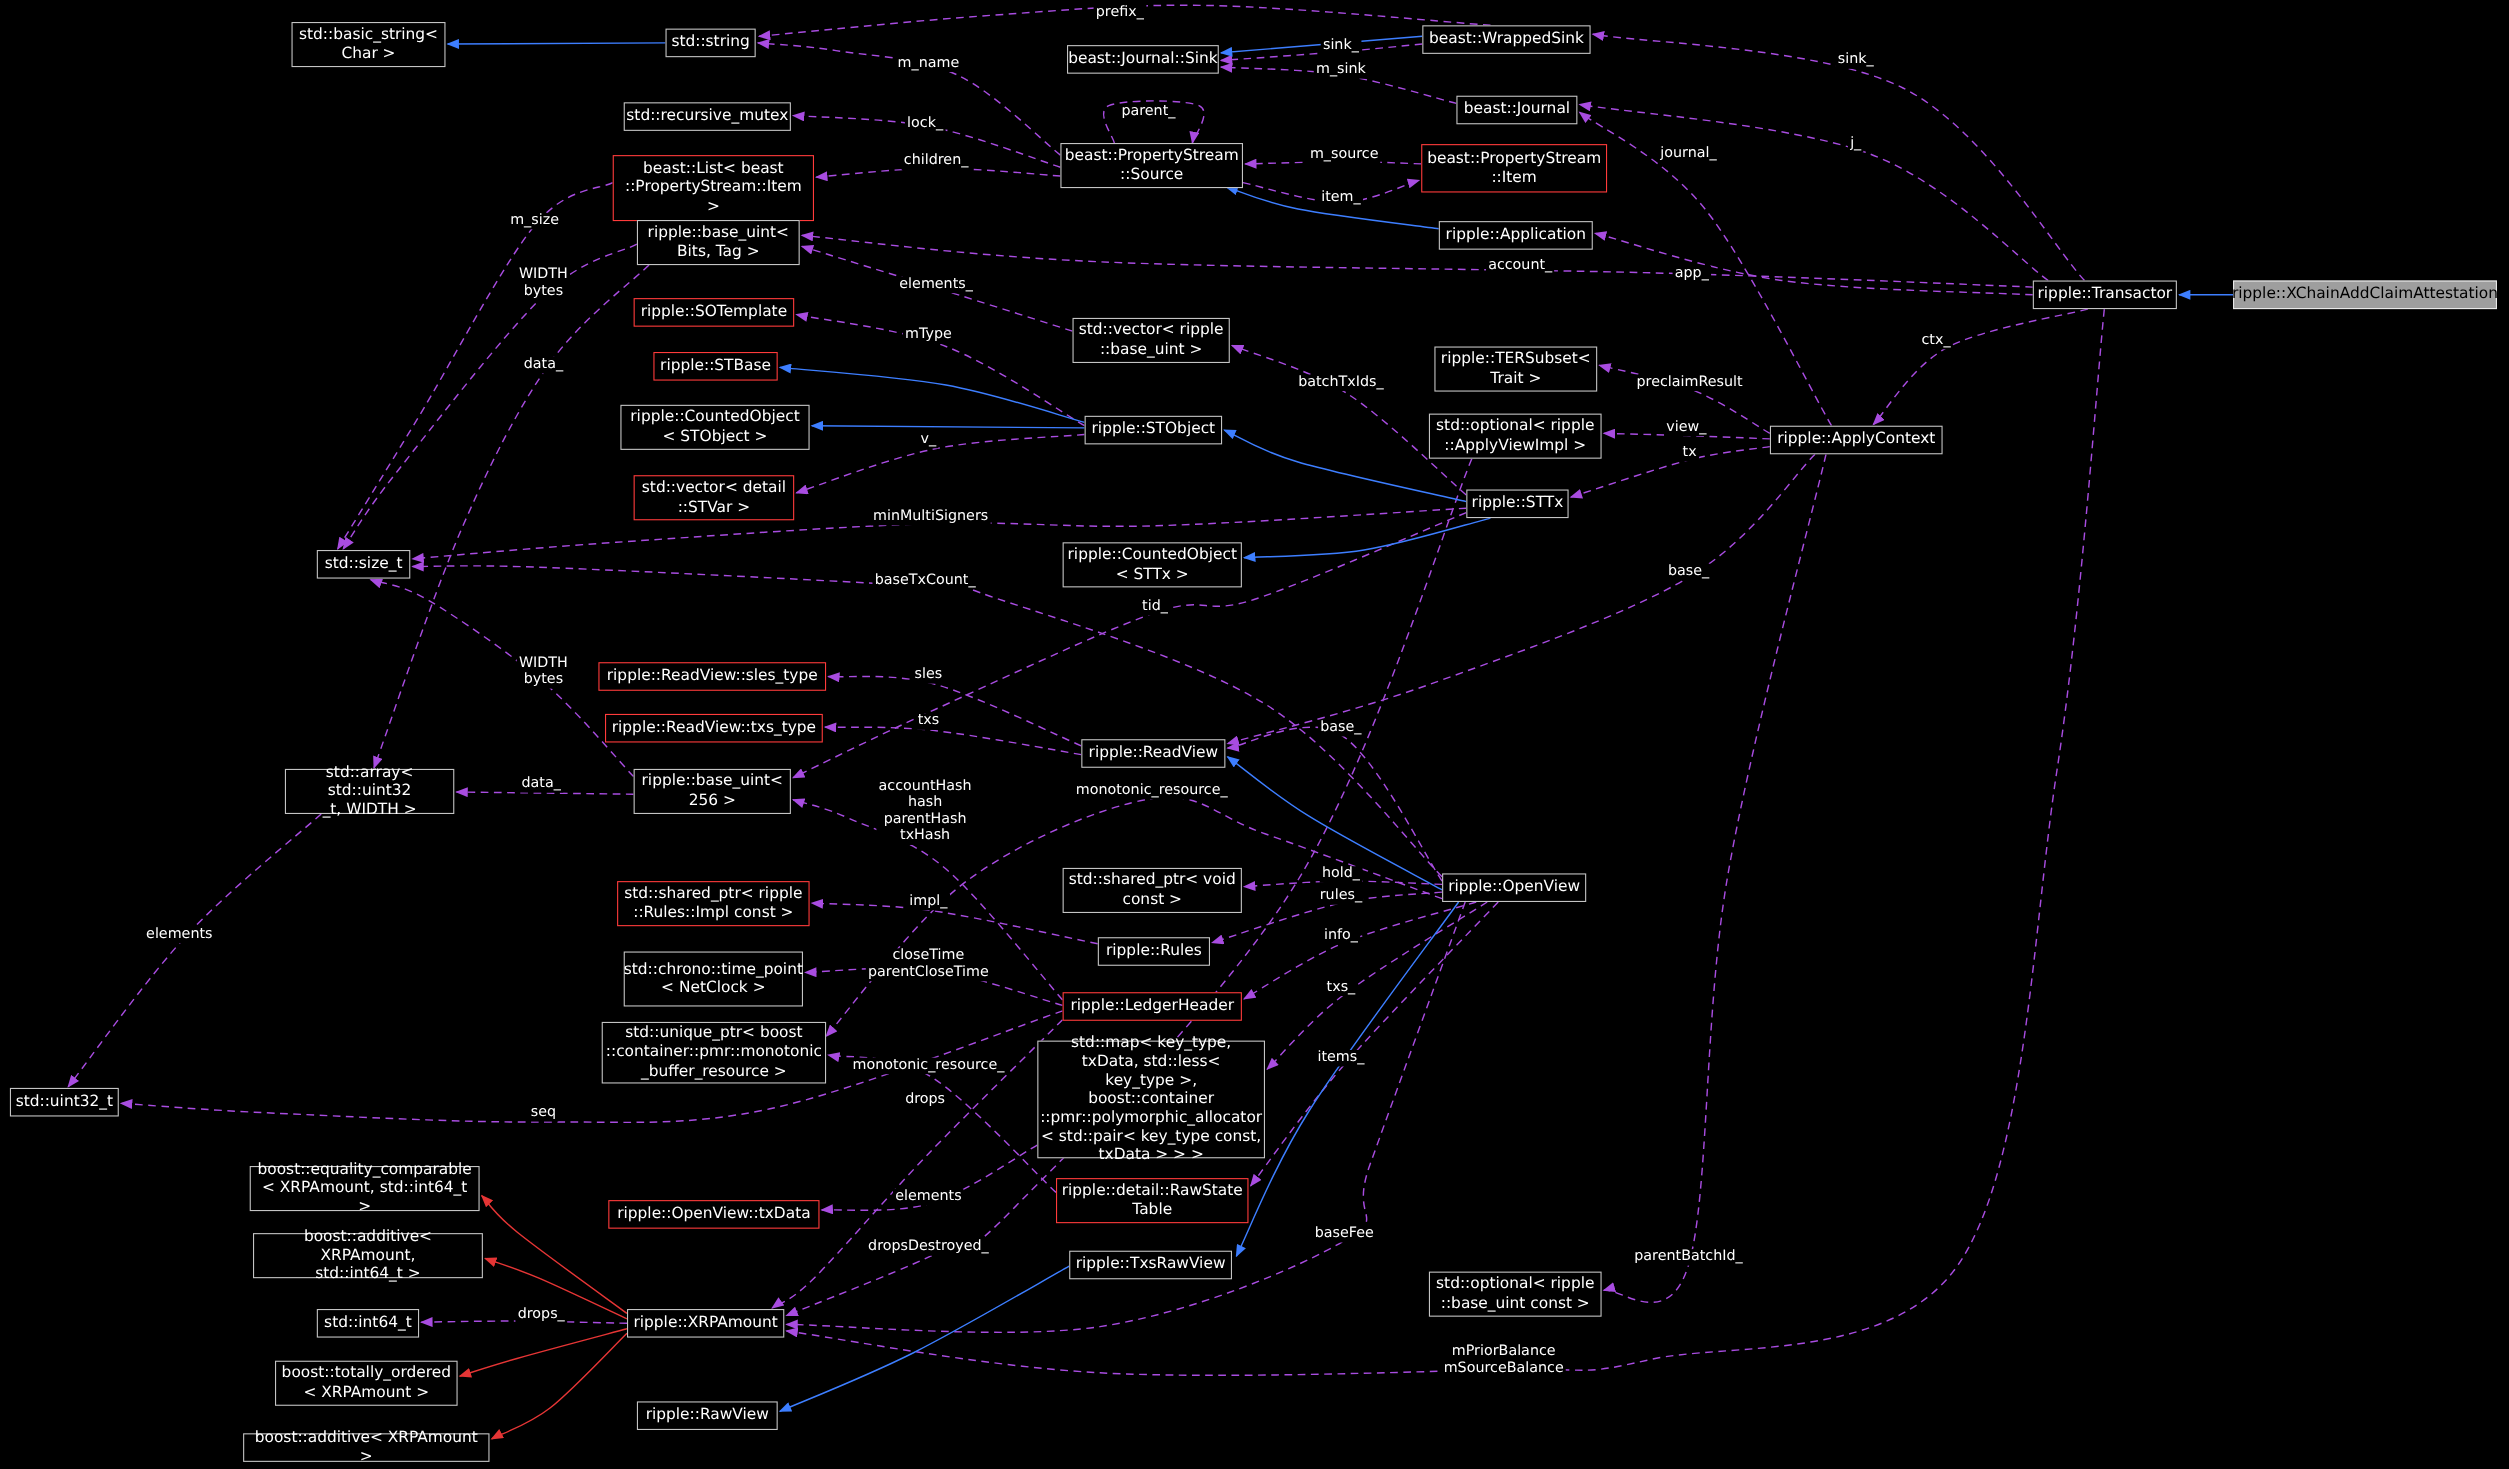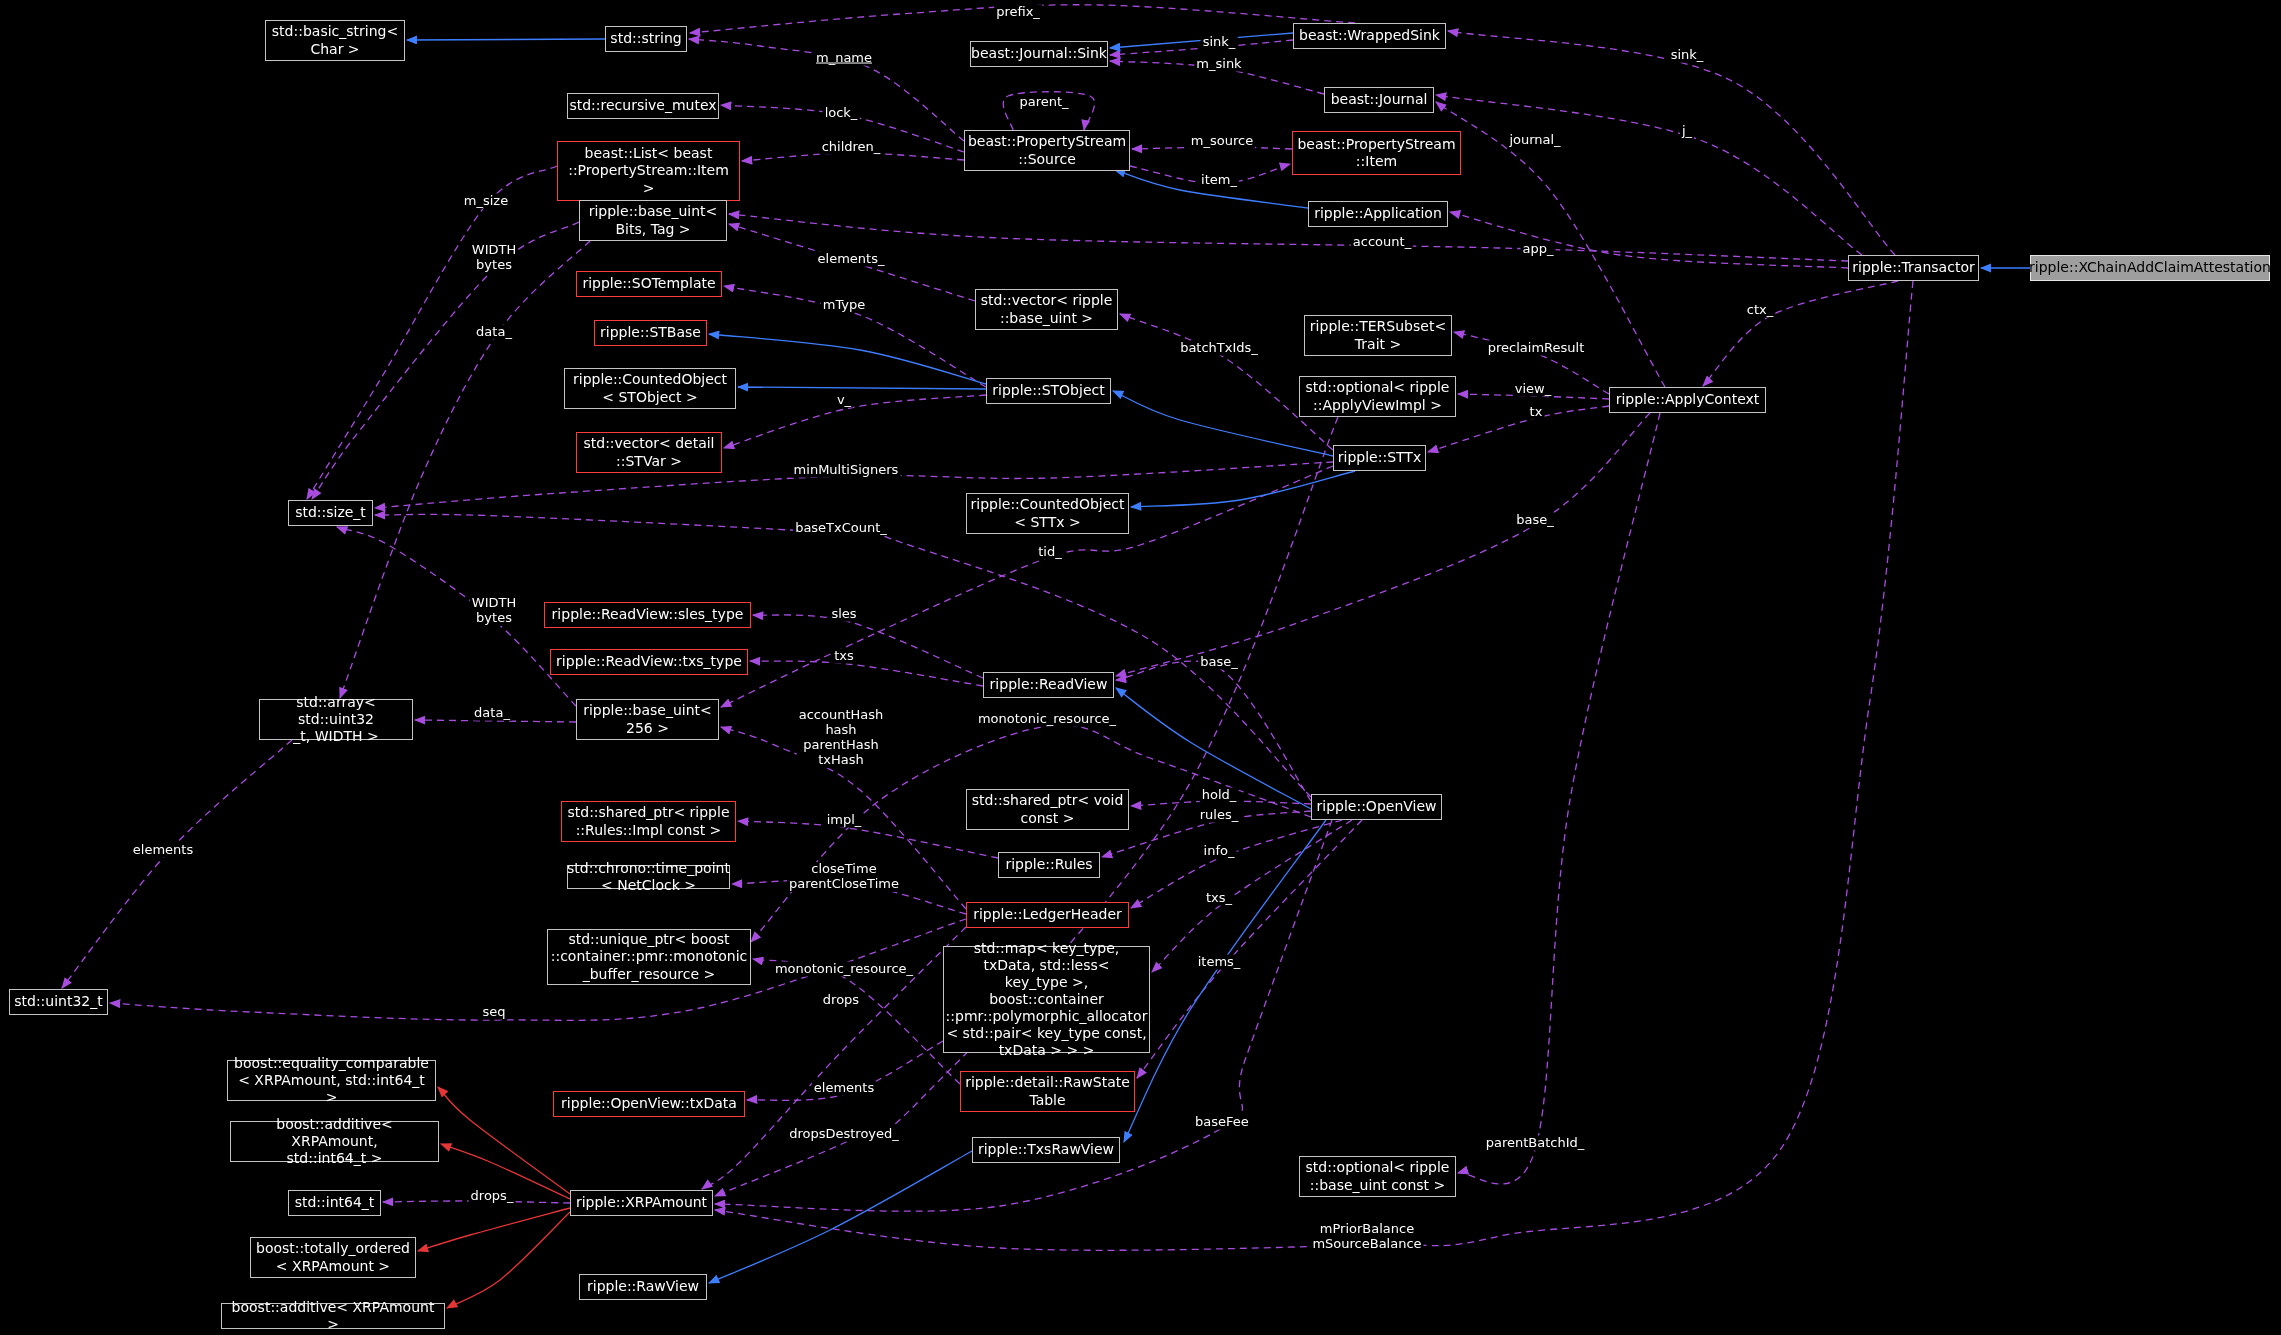--- a/index.html
+++ b/index.html
@@ -99,21 +99,21 @@
       <path d="M2030,268 L1981,268" fill="none" stroke="#3d7eff" stroke-width="1.3" marker-end="url(#arrow-inherit)"></path>
       <path d="M570,1194 C553.3,1181.7 492.0,1137.8 470,1120 C448.0,1102.2 443.3,1092.5 438,1087" fill="none" stroke="#e53535" stroke-width="1.3" marker-end="url(#arrow-inherit_red)"></path>
       <path d="M570,1199 C556.7,1192.8 511.5,1171.2 490,1162 C468.5,1152.8 449.2,1147.0 441,1144" fill="none" stroke="#e53535" stroke-width="1.3" marker-end="url(#arrow-inherit_red)"></path>
       <path d="M570,1208 C553.3,1212.5 495.3,1227.8 470,1235 C444.7,1242.2 426.7,1248.3 418,1251" fill="none" stroke="#e53535" stroke-width="1.3" marker-end="url(#arrow-inherit_red)"></path>
       <path d="M570,1212 C558.3,1223.3 520.5,1264.0 500,1280 C479.5,1296.0 455.8,1303.3 447,1308" fill="none" stroke="#e53535" stroke-width="1.3" marker-end="url(#arrow-inherit_red)"></path>
     </svg>
 <div class="elabel" style="left: 1018px; top: 12px;">prefix_</div>
     <div class="elabel" style="left: 1219px; top: 42px;">sink_</div>
     <div class="elabel" style="left: 1219px; top: 64px;">m_sink</div>
     <div class="elabel" style="left: 1687px; top: 55px;">sink_</div>
-    <div class="elabel" style="left: 844px; top: 58px; text-decoration: underline;">m_name</div>
+    <div class="elabel" style="left: 844px; top: 58px;">m_name</div>
     <div class="elabel" style="left: 841px; top: 113px;">lock_</div>
     <div class="elabel" style="left: 1044px; top: 102px;">parent_</div>
     <div class="elabel" style="left: 851px; top: 147px;">children_</div>
     <div class="elabel" style="left: 1222px; top: 141px;">m_source</div>
     <div class="elabel" style="left: 1219px; top: 180px;">item_</div>
     <div class="elabel" style="left: 1535px; top: 140px;">journal_</div>
     <div class="elabel" style="left: 1687px; top: 131px;">j_</div>
     <div class="elabel" style="left: 486px; top: 201px;">m_size</div>
     <div class="elabel" style="left: 494px; top: 258px;">WIDTH
 bytes</div>
@@ -203,21 +203,21 @@
     <div class="node plain" style="left: 983px; top: 672px; width: 131px; height: 26px;">ripple::ReadView</div>
     <div class="node plain" style="left: 259px; top: 699px; width: 154px; height: 41px;">std::array&lt; std::uint32
 _t, WIDTH &gt;</div>
     <div class="node plain" style="left: 576px; top: 699px; width: 143px; height: 41px;">ripple::base_uint&lt;
 256 &gt;</div>
     <div class="node plain" style="left: 966px; top: 789px; width: 163px; height: 41px;">std::shared_ptr&lt; void
 const &gt;</div>
     <div class="node plain" style="left: 1311px; top: 794px; width: 131px; height: 26px;">ripple::OpenView</div>
     <div class="node alert" style="left: 561px; top: 801px; width: 175px; height: 41px;">std::shared_ptr&lt; ripple
 ::Rules::Impl const &gt;</div>
-    <div class="node plain" style="left: 567px; top: 865px; width: 163px; height: 24px;">std::chrono::time_point
+    <div class="node plain" style="left: 567px; top: 865px; width: 163px; height: 50px;">std::chrono::time_point
 &lt; NetClock &gt;</div>
     <div class="node plain" style="left: 998px; top: 852px; width: 102px; height: 26px;">ripple::Rules</div>
     <div class="node alert" style="left: 966px; top: 902px; width: 163px; height: 26px;">ripple::LedgerHeader</div>
     <div class="node plain" style="left: 547px; top: 929px; width: 204px; height: 56px;">std::unique_ptr&lt; boost
 ::container::pmr::monotonic
 _buffer_resource &gt;</div>
     <div class="node plain" style="left: 943px; top: 946px; width: 207px; height: 107px;">std::map&lt; key_type,
 txData, std::less&lt;
 key_type &gt;, boost::container
 ::pmr::polymorphic_allocator

